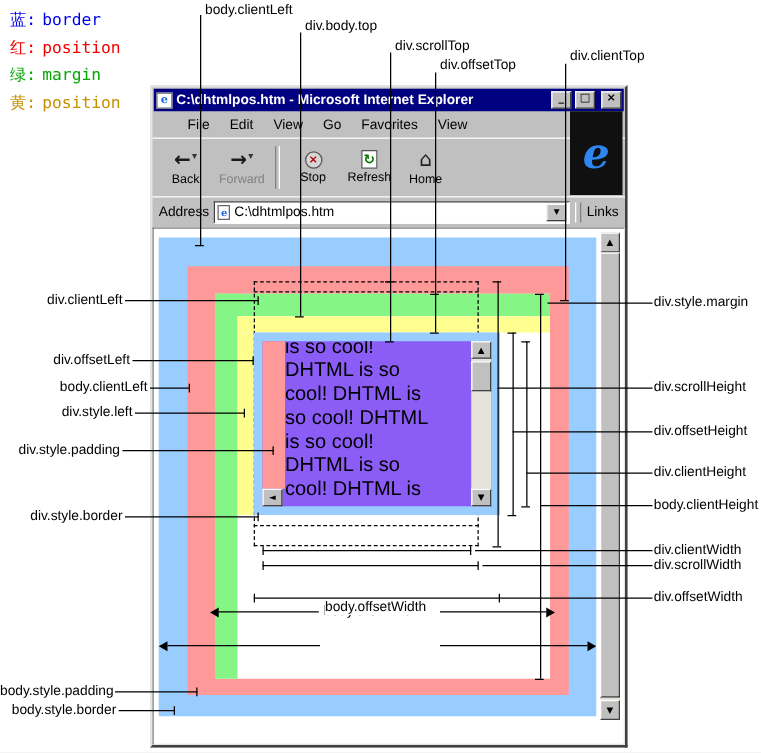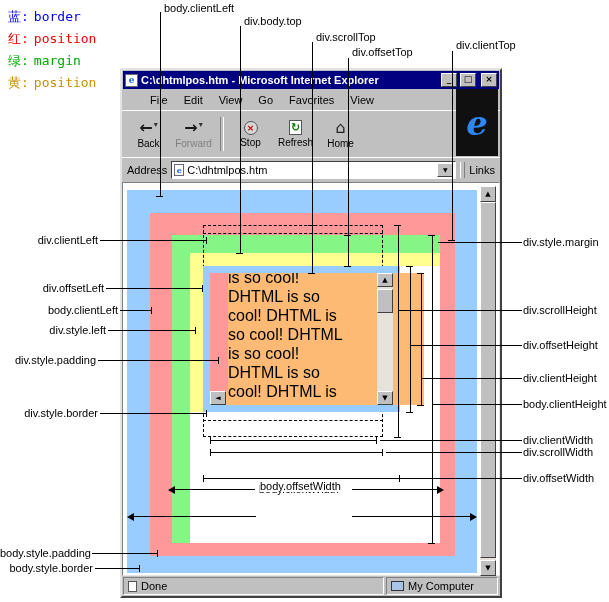--- a/index.html
+++ b/index.html
@@ -157,30 +157,20 @@
       <span>Address</span>
       <div class="afield">
         <span class="aicon">e</span>
         <span>C:\dhtmlpos.htm</span>
         <span class="adrop">▼</span>
       </div>
       <div class="lsep"></div>
       <span>Links</span>
     </div>
     <div class="content"></div>
-    <div class="status">
-      <div class="spanel sgrow">
-        <span class="i-page"></span>
-        <span>Done</span>
-      </div>
-      <div class="spanel" style="width:112px">
-        <span class="i-comp"></span>
-        <span>My Computer</span>
-      </div>
-    </div>
     <div class="brand">
       <span class="e">e</span>
     </div>
   </div>
 
   <div class="sb" style="left:480px;top:186px;width:16px;height:390px">
     <div class="sbtn" style="left:0;top:0;width:16px;height:16px">
         <span>▲</span>
       </div>
     <div class="sthumb" style="left:0;top:16px;width:16px;height:356px"></div>
@@ -195,21 +185,21 @@
   <div class="rect" style="left:172px;top:235px;width:268px;height:18px;background:#85f585"></div>
   <div class="rect" style="left:172px;top:235px;width:18px;height:308px;background:#85f585"></div>
   <div class="rect" style="left:190px;top:253px;width:250px;height:13px;background:#ffff90"></div>
   <div class="rect" style="left:190px;top:266px;width:13px;height:146px;background:#ffff90"></div>
 
   <div class="dash" style="left:203px;top:225px;width:180px;height:212px"></div>
   <div class="hdash" style="left:203px;top:233px;width:180px"></div>
   <div class="hdash" style="left:203px;top:420px;width:180px"></div>
 
   <div class="rect" style="left:203px;top:266px;width:197px;height:146px;background:#99ccff">
-    <div class="rect" style="left:7px;top:7px;width:214px;height:132px;background:#fdba74">
+    <div class="rect" style="left:7px;top:7px;width:183px;height:132px;background:#8b5cf6">
       <div class="rect" style="left:0;top:0;width:18px;height:118px;background:#ff9898"></div>
       <div class="dtext"><span>is so cool!
 DHTML is so
 cool! DHTML is
 so cool! DHTML
 is so cool!
 DHTML is so
 cool! DHTML is</span></div>
       <div class="sb" style="left:167px;top:0;width:16px;height:132px">
         <div class="sbtn" style="left:0;top:0;width:16px;height:14px">

